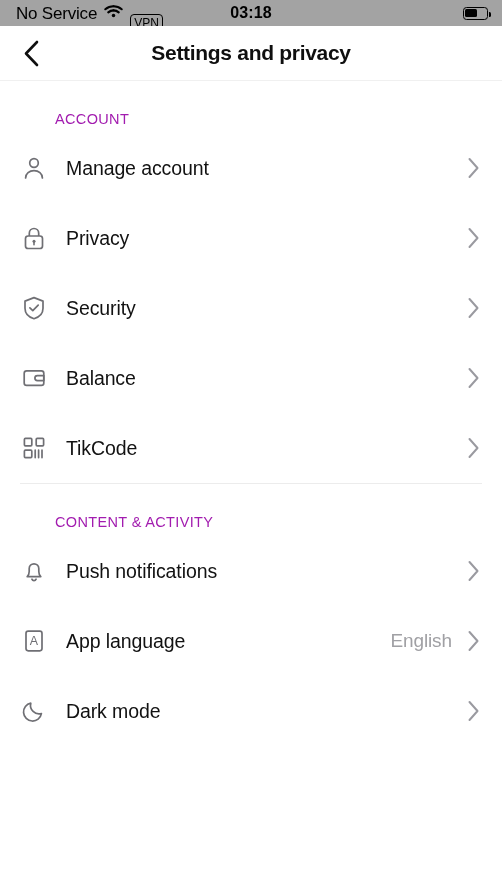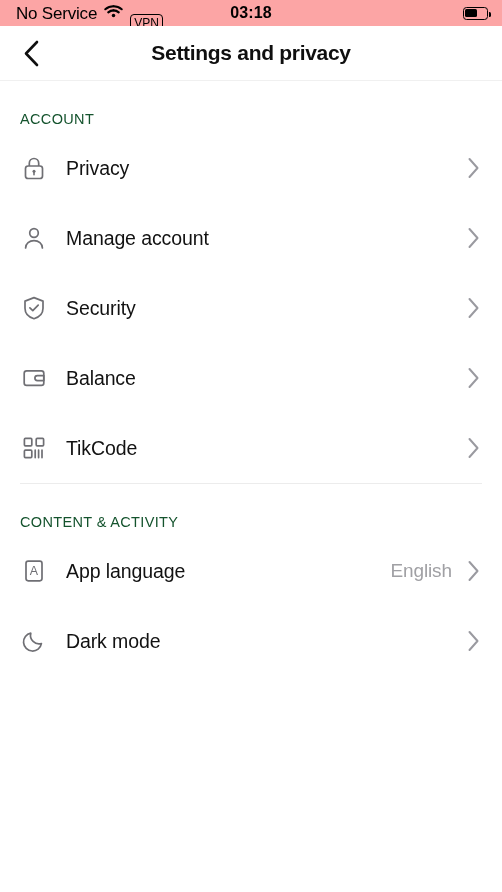--- a/index.html
+++ b/index.html
@@ -18,21 +18,21 @@
     background: #ffffff;
   }
 
   
   .statusbar {
     position: relative;
     height: 26px;
     display: flex;
     align-items: center;
     padding: 0 14px 0 16px;
-    background: #fca5a5;
+    background: #a3a3a3;
   }
   .sb-left {
     display: flex;
     align-items: center;
     gap: 7px;
   }
   .sb-carrier {
     font-size: 17px;
     font-weight: 500;
     color: #000000;
@@ -123,27 +123,28 @@
   }
 
   
   .content {
     background: #ffffff;
     height: 811px;
     overflow: hidden;
   }
   .section-header {
     font-size: 14.5px;
-    color: #14532d;
+    color: #a21caf;
     letter-spacing: 0.35px;
     padding: 30px 0 0 20px;
     height: 52px;
     display: flex;
     align-items: flex-start;
     font-weight: 400;
+    margin-left: 35px;
   }
   .row {
     position: relative;
     height: 70px;
     display: flex;
     align-items: center;
     padding: 0 22px 0 20px;
     cursor: pointer;
     background: transparent;
   }
@@ -229,50 +230,50 @@
       </svg>
     </div>
     <div class="nav-title">Settings and privacy</div>
   </div>
 
   <div class="content" id="settings-list">
       <div class="section-header">ACCOUNT</div>
       <div class="row">
         <span class="row-icon">
           <svg width="26" height="26" viewBox="0 0 26 26">
+            <circle cx="13" cy="8" r="4.3" fill="none" stroke="#6f6f74" stroke-width="1.7"></circle>
+            <path d="M4.6 23c0-4.6 3.8-7.4 8.4-7.4s8.4 2.8 8.4 7.4" fill="none" stroke="#6f6f74" stroke-width="1.7" stroke-linecap="round"></path>
+          </svg>
+        </span>
+        <span class="row-label">Manage account</span>
+        <span class="row-chevron">
+          <svg width="13" height="22" viewBox="0 0 13 22">
+            <path d="M2.5 2 L10.5 11 L2.5 20" fill="none" stroke="#9a9aa0" stroke-width="2" stroke-linecap="round" stroke-linejoin="round"></path>
+          </svg>
+        </span>
+      </div>
+      <div class="row">
+        <span class="row-icon">
+          <svg width="26" height="26" viewBox="0 0 26 26">
             <rect x="4.5" y="11" width="17" height="12.5" rx="2.6" fill="none" stroke="#6f6f74" stroke-width="1.7"></rect>
             <path d="M8.3 11V8.2a4.7 4.7 0 0 1 9.4 0V11" fill="none" stroke="#6f6f74" stroke-width="1.7"></path>
             <circle cx="13" cy="16.3" r="1.5" fill="#6f6f74"></circle>
             <path d="M13 17.2v2.6" stroke="#6f6f74" stroke-width="1.6" stroke-linecap="round"></path>
           </svg>
         </span>
         <span class="row-label">Privacy</span>
         <span class="row-chevron">
           <svg width="13" height="22" viewBox="0 0 13 22">
             <path d="M2.5 2 L10.5 11 L2.5 20" fill="none" stroke="#9a9aa0" stroke-width="2" stroke-linecap="round" stroke-linejoin="round"></path>
           </svg>
         </span>
       </div>
       <div class="row">
         <span class="row-icon">
           <svg width="26" height="26" viewBox="0 0 26 26">
-            <circle cx="13" cy="8" r="4.3" fill="none" stroke="#6f6f74" stroke-width="1.7"></circle>
-            <path d="M4.6 23c0-4.6 3.8-7.4 8.4-7.4s8.4 2.8 8.4 7.4" fill="none" stroke="#6f6f74" stroke-width="1.7" stroke-linecap="round"></path>
-          </svg>
-        </span>
-        <span class="row-label">Manage account</span>
-        <span class="row-chevron">
-          <svg width="13" height="22" viewBox="0 0 13 22">
-            <path d="M2.5 2 L10.5 11 L2.5 20" fill="none" stroke="#9a9aa0" stroke-width="2" stroke-linecap="round" stroke-linejoin="round"></path>
-          </svg>
-        </span>
-      </div>
-      <div class="row">
-        <span class="row-icon">
-          <svg width="26" height="26" viewBox="0 0 26 26">
             <path d="M13 2.6 L22 6.1 v7.2c0 5.3-3.7 8.9-9 10.4-5.3-1.5-9-5.1-9-10.4V6.1Z" fill="none" stroke="#6f6f74" stroke-width="1.7" stroke-linejoin="round"></path>
             <path d="M8.9 12.8 L11.8 15.6 L17.2 10.2" fill="none" stroke="#6f6f74" stroke-width="1.7" stroke-linecap="round" stroke-linejoin="round"></path>
           </svg>
         </span>
         <span class="row-label">Security</span>
         <span class="row-chevron">
           <svg width="13" height="22" viewBox="0 0 13 22">
             <path d="M2.5 2 L10.5 11 L2.5 20" fill="none" stroke="#9a9aa0" stroke-width="2" stroke-linecap="round" stroke-linejoin="round"></path>
           </svg>
         </span>
@@ -305,20 +306,34 @@
           <svg width="13" height="22" viewBox="0 0 13 22">
             <path d="M2.5 2 L10.5 11 L2.5 20" fill="none" stroke="#9a9aa0" stroke-width="2" stroke-linecap="round" stroke-linejoin="round"></path>
           </svg>
         </span>
       </div>
       <div class="divider"></div>
       <div class="section-header">CONTENT &amp; ACTIVITY</div>
       <div class="row">
         <span class="row-icon">
           <svg width="26" height="26" viewBox="0 0 26 26">
+            <path d="M6.2 18.6h13.6c-1.7-1.5-2-3-2-5.1v-2.9a4.8 4.8 0 0 0-9.6 0v2.9c0 2.1-.3 3.6-2 5.1Z" fill="none" stroke="#6f6f74" stroke-width="1.7" stroke-linejoin="round"></path>
+            <path d="M10.9 21.2a2.3 2.3 0 0 0 4.2 0" fill="none" stroke="#6f6f74" stroke-width="1.7" stroke-linecap="round"></path>
+          </svg>
+        </span>
+        <span class="row-label">Push notifications</span>
+        <span class="row-chevron">
+          <svg width="13" height="22" viewBox="0 0 13 22">
+            <path d="M2.5 2 L10.5 11 L2.5 20" fill="none" stroke="#9a9aa0" stroke-width="2" stroke-linecap="round" stroke-linejoin="round"></path>
+          </svg>
+        </span>
+      </div>
+      <div class="row">
+        <span class="row-icon">
+          <svg width="26" height="26" viewBox="0 0 26 26">
             <rect x="5" y="3.2" width="16" height="19.6" rx="2.2" fill="none" stroke="#6f6f74" stroke-width="1.7"></rect>
             <text x="13" y="17.4" text-anchor="middle" font-family="Liberation Sans, sans-serif" font-size="12.4" fill="#6f6f74">A</text>
           </svg>
         </span>
         <span class="row-label">App language</span>
         <span class="row-value">English</span>
         <span class="row-chevron">
           <svg width="13" height="22" viewBox="0 0 13 22">
             <path d="M2.5 2 L10.5 11 L2.5 20" fill="none" stroke="#9a9aa0" stroke-width="2" stroke-linecap="round" stroke-linejoin="round"></path>
           </svg>

